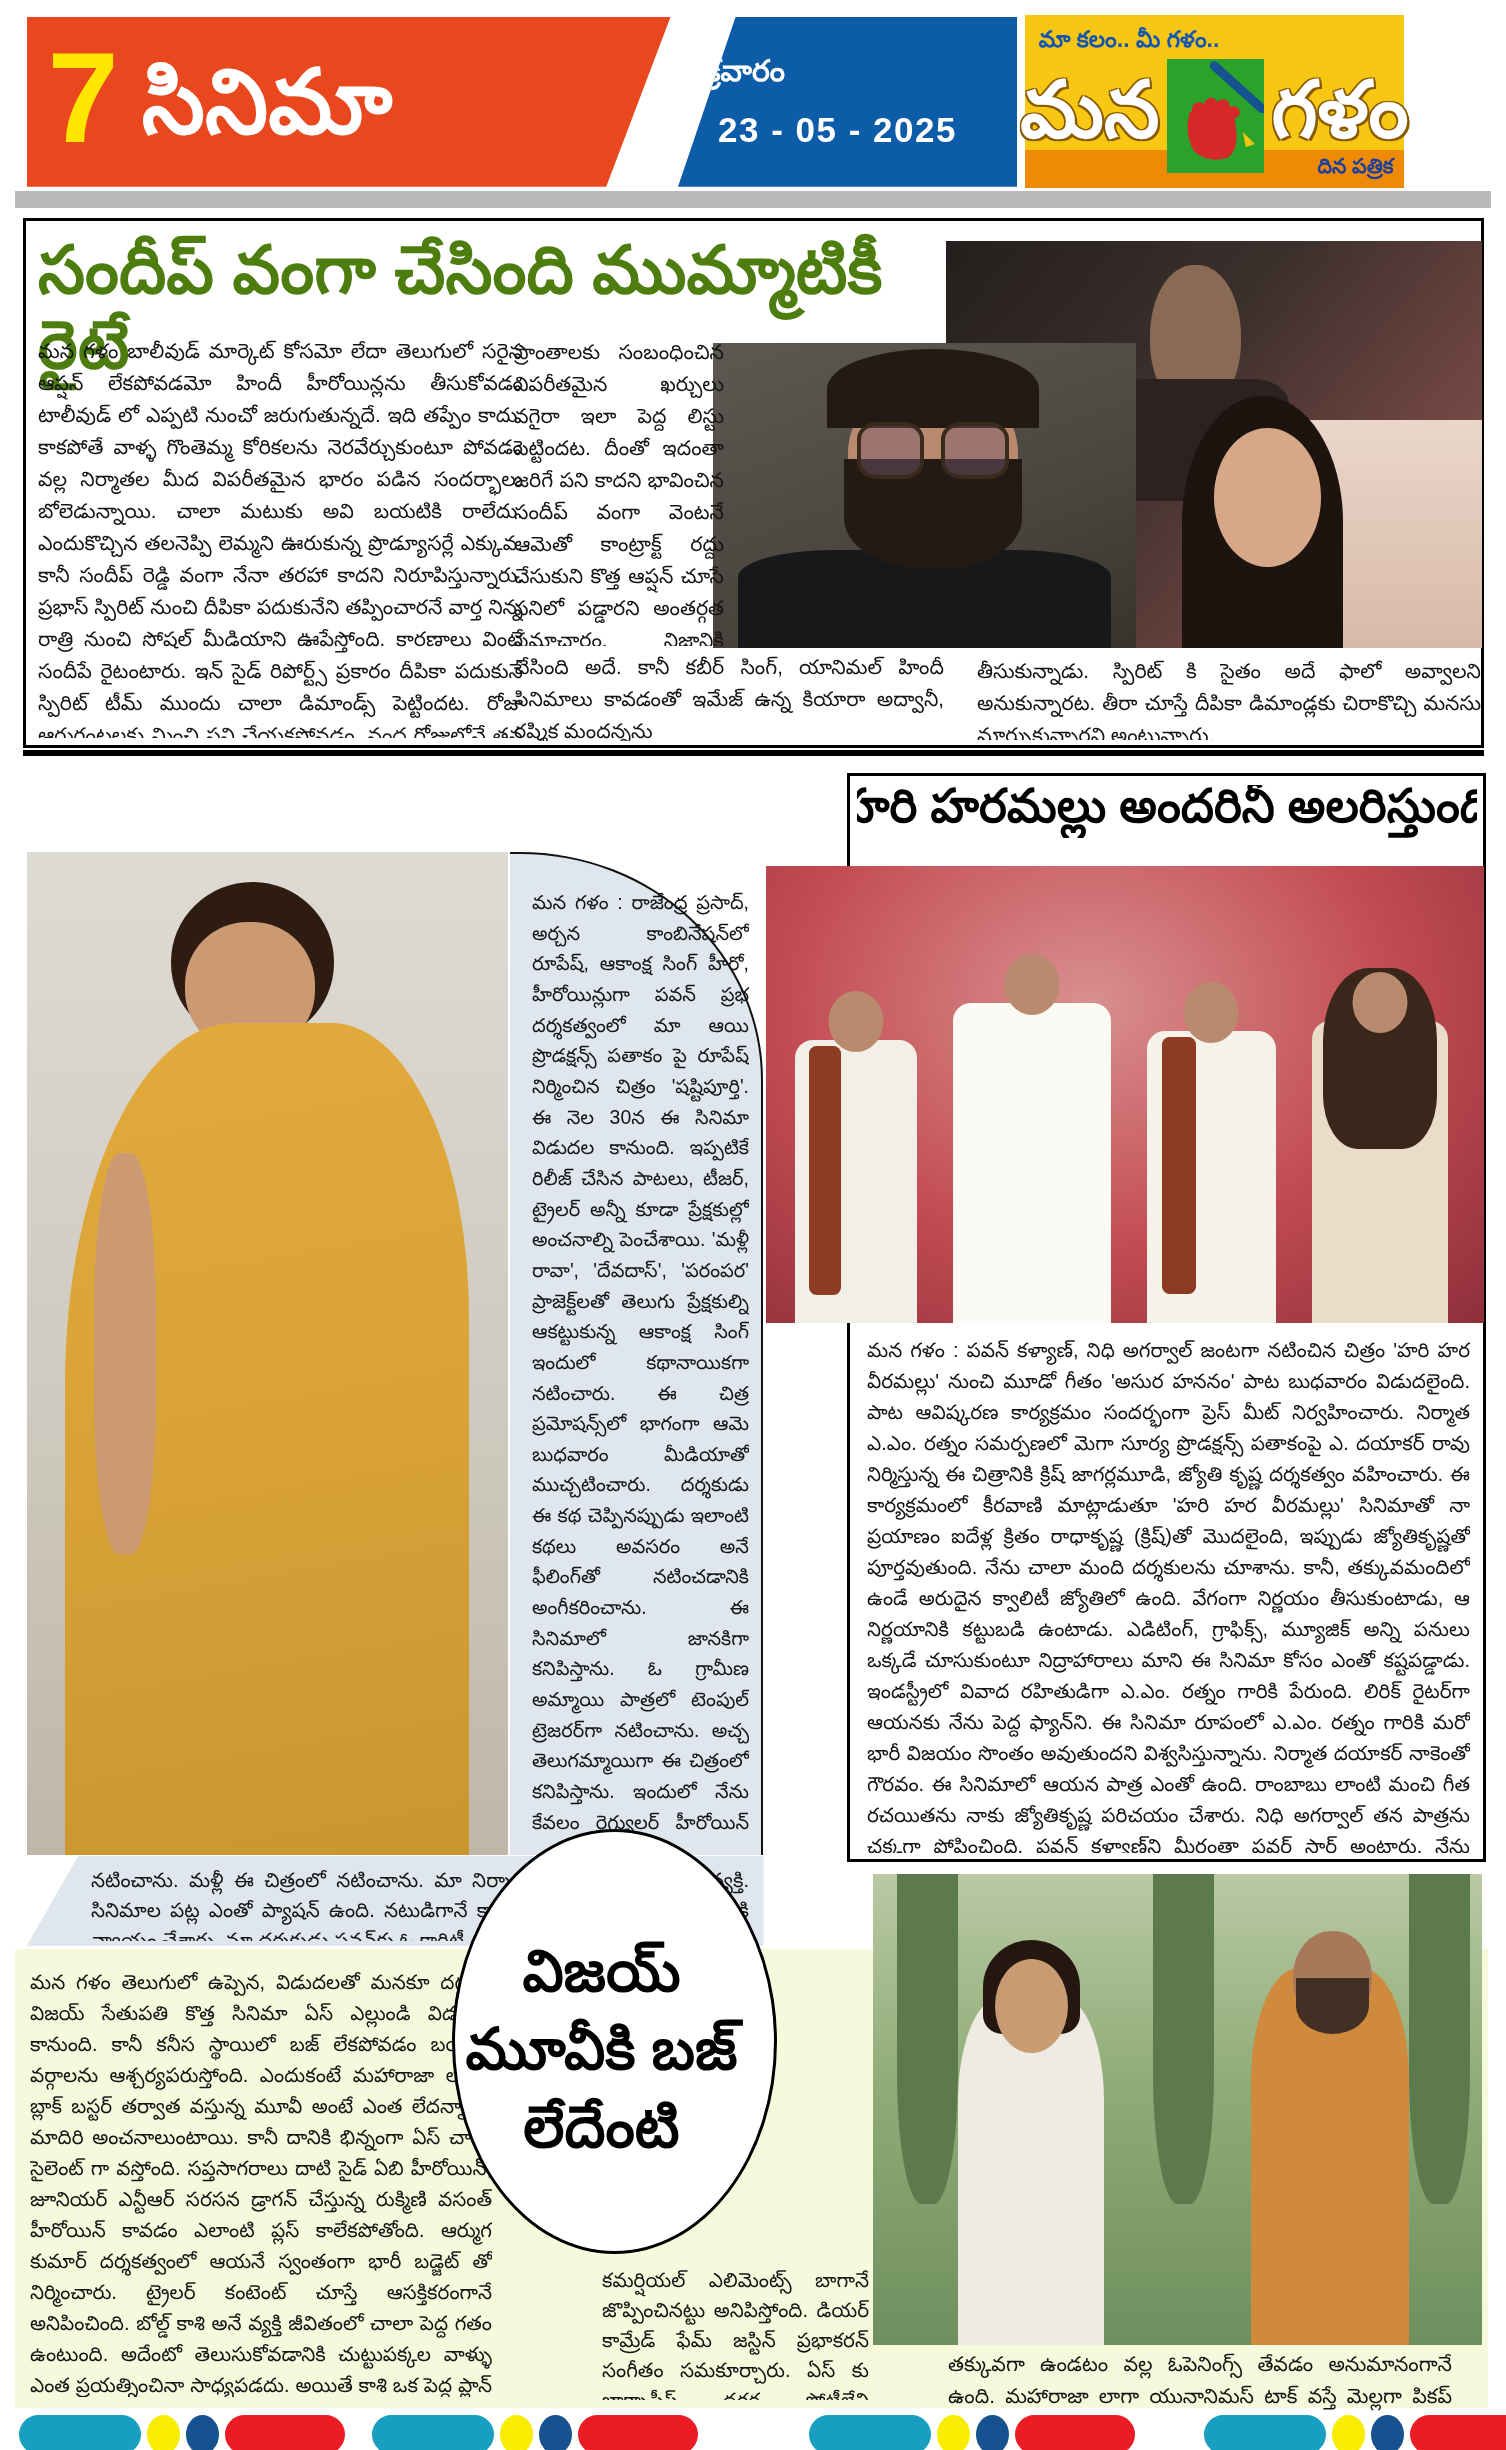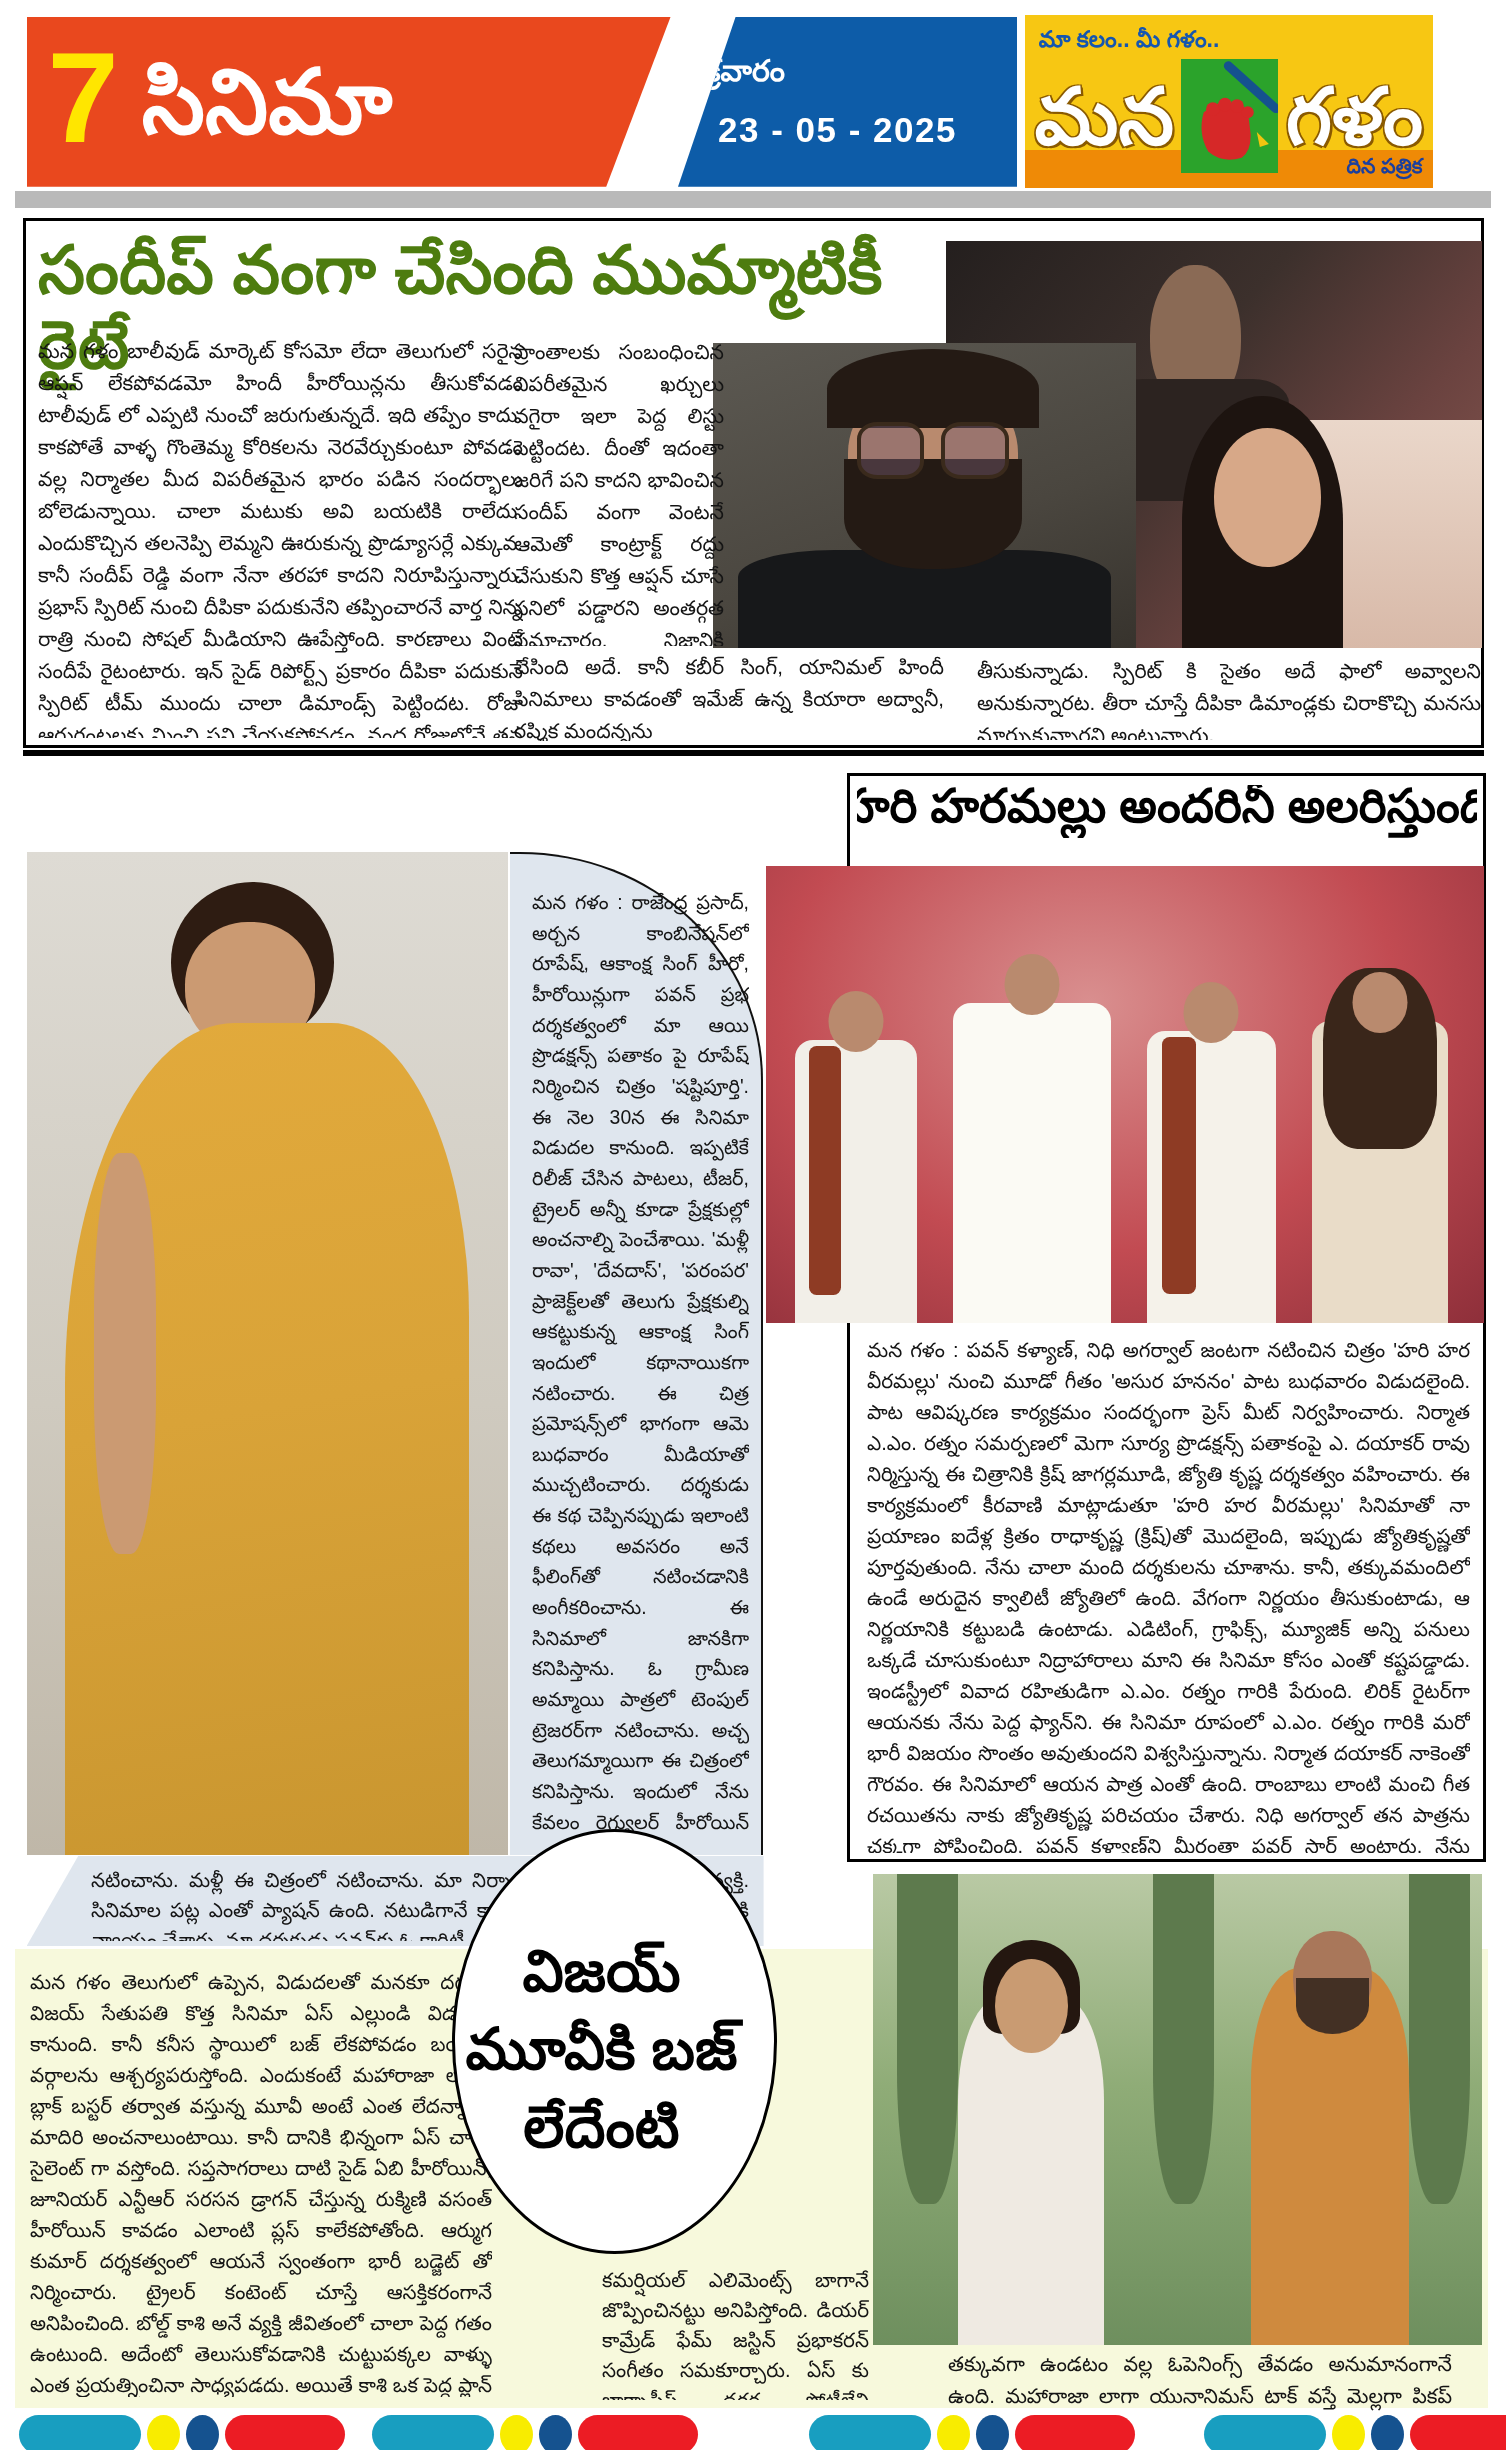--- a/index.html
+++ b/index.html
@@ -9,26 +9,26 @@
   
   .hdr-orange{left:26.6px;top:16.7px;width:644px;height:170px;background:#e9481e;
     clip-path:polygon(0 0,100% 0,90% 100%,0 100%);display:flex;align-items:center;}
   .hdr-pageno{color:#ffe600;font-size:128px;font-weight:bold;line-height:1;margin:0 23px 7.6px 21px;}
   .hdr-section{color:#ffffff;font-size:90px;font-weight:bold;line-height:1;}
   .hdr-blue{left:678px;top:16.7px;width:339px;height:170px;background:#0d5ca8;
     clip-path:polygon(17% 0,100% 0,100% 100%,0 100%);
     display:flex;flex-direction:column;justify-content:center;gap:15px;}
   .hdr-weekday{color:#fff;font-size:30px;font-weight:bold;}
   .hdr-date{color:#fff;font-size:35px;font-weight:bold;letter-spacing:1.5px;margin-left:40px;}
-  .logo{left:1025px;top:15px;width:408px;height:173px;
+  .logo{left:1025px;top:15px;width:379px;height:173px;
     background:linear-gradient(180deg,#f7c713 0%,#f7c713 78%,#ef8a06 78%,#ef8a06 100%);}
   .logo-tagline{left:13.7px;top:10.6px;color:#1556b0;font-size:23px;font-weight:bold;}
   .logo-name{color:#fff;font-size:79px;font-weight:bold;line-height:1;
     text-shadow:2.3px 2.3px 0 #8a5a00,-1.5px -1.5px 0 #8a5a00,1.5px -1.5px 0 #8a5a00,-1.5px 1.5px 0 #8a5a00;}
-  .logo-row{left:0;top:44px;width:100%;display:flex;align-items:center;justify-content:center;gap:7.6px;}
+  .logo-row{left:0;top:44px;width:100%;display:flex;align-items:center;justify-content:center;gap:7.6px;font-family:Liberation Mono, monospace;}
   .logo-green{width:97px;height:114px;background:#2ba32b;position:relative;flex:0 0 auto;}
   .logo-sub{right:10.6px;bottom:4.6px;color:#1b3f9e;font-size:20.5px;font-weight:bold;}
   .graybar{left:15px;top:191px;width:1476px;height:16.7px;background:#b9b9b9;}
   
   .a1-box{left:23px;top:218px;width:1461px;height:530px;border:3px solid #000;background:#fff;box-sizing:border-box;}
   .a1-headline{left:12px;top:10.6px;width:904px;font-size:67px;font-weight:bold;line-height:1.12;color:#4d7c0f;}
   .bodytxt{font-size:20.5px;line-height:1.56;color:#141414;text-align:justify;overflow:hidden;}
   .a1-col1{left:12px;top:114px;width:485px;height:403px;}
   .a1-col2{left:488px;top:115px;width:210px;height:310px;}
   .a1-wide{left:488px;top:430px;width:430px;height:90px;}

